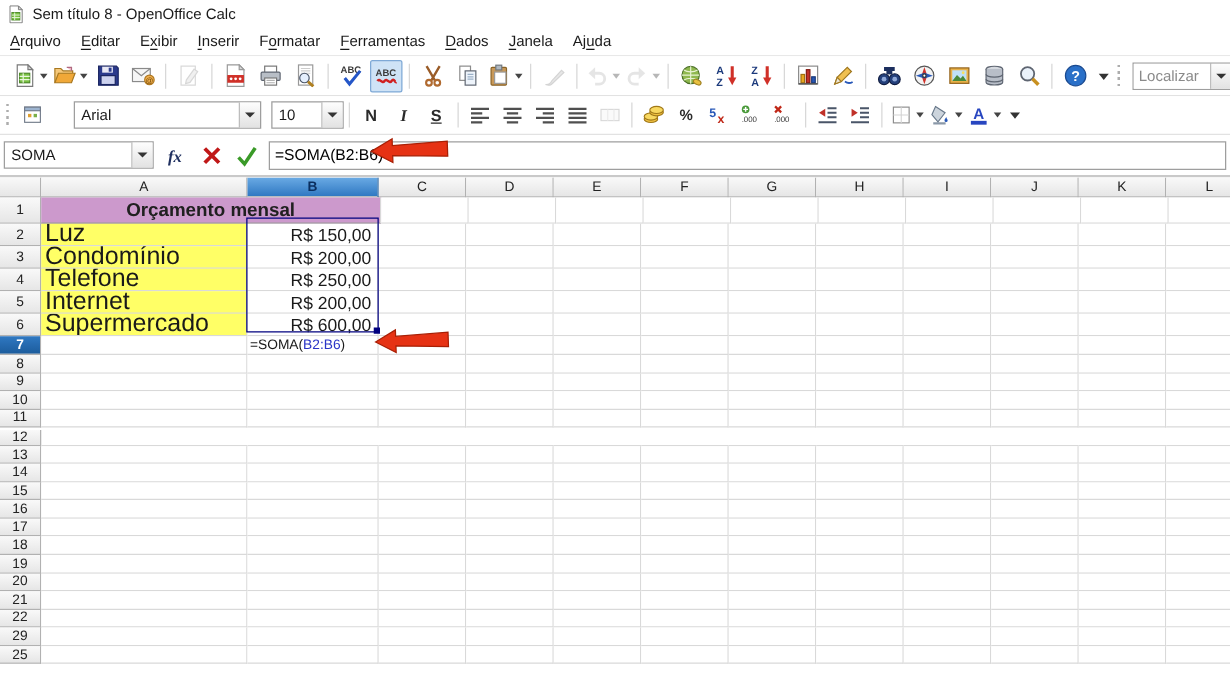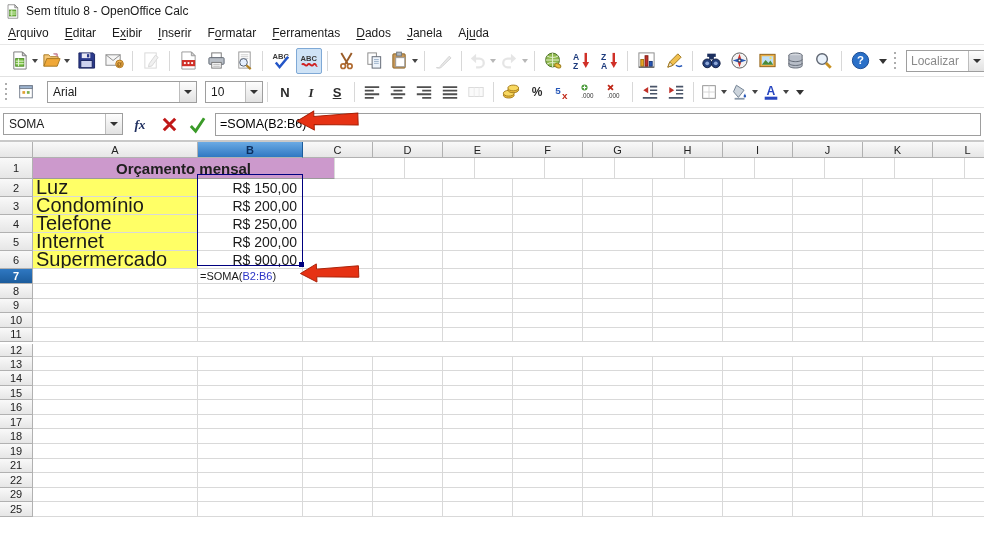--- a/index.html
+++ b/index.html
@@ -38,21 +38,21 @@
   .g-underline{text-decoration:underline}
   .g-percent{font-size:12px}
   
   .combo{display:flex;align-items:stretch;background:#fff;border:1px solid #9e9e9e;height:20px;font-size:12px}
   .combo .val{display:flex;align-items:center;padding:0 5px;flex:1;white-space:nowrap;overflow:hidden}
   .combo input{border:none;outline:none;flex:1;min-width:0;font:inherit;padding:0 4px;color:#222}
   .combo input::placeholder{color:#8a8a8a;opacity:1}
   .dd-box{width:16px;display:flex;align-items:center;justify-content:center;
           background:linear-gradient(#fdfdfd,#e2e2e2);border-left:1px solid #bdbdbd}
   .dd-box .tri{border-top-width:4px}
-  .font-combo{width:148px;margin-left:8px}
+  .font-combo{width:148px;margin-left:20px}
   .size-combo{width:56px;margin-left:8px}
   .find-combo{width:78px;margin:0 4px}
   .find-block{display:flex;align-items:center;margin-left:auto;padding-right:2px}
   
   .formulabar{height:32px;display:flex;align-items:center;padding:0 3px;border-bottom:2px solid #c9c9c9;background:#fff}
   .name-box{width:118px}
   .fb-btns{display:flex;align-items:center;margin:0 4px}
   .fb-input{flex:1;height:21px;border:1px solid #9e9e9e;font-size:12.5px;padding:0 4px;color:#000;background:#fff;outline:none;font-family:inherit}
   
   .sheet{position:relative;height:407px;overflow:hidden;background:#fff;font-size:11px}
@@ -649,21 +649,21 @@
       <div class="hdr col-hdr" style="width: 70px;">F</div>
       <div class="hdr col-hdr" style="width: 70px;">G</div>
       <div class="hdr col-hdr" style="width: 70px;">H</div>
       <div class="hdr col-hdr" style="width: 70px;">I</div>
       <div class="hdr col-hdr" style="width: 70px;">J</div>
       <div class="hdr col-hdr" style="width: 70px;">K</div>
       <div class="hdr col-hdr" style="width: 70px;">L</div>
     </div>
     <div class="grid-row" style="height: 21px;">
       <div class="hdr row-hdr">1</div>
-      <div class="cell titlecell" style="width: 302px;">Orçamento mensal</div>
+      <div class="cell titlecell" style="width: 272px;">Orçamento mensal</div>
       <div class="cell" style="width: 70px;"></div>
       <div class="cell" style="width: 70px;"></div>
       <div class="cell" style="width: 70px;"></div>
       <div class="cell" style="width: 70px;"></div>
       <div class="cell" style="width: 70px;"></div>
       <div class="cell" style="width: 70px;"></div>
       <div class="cell" style="width: 70px;"></div>
       <div class="cell" style="width: 70px;"></div>
       <div class="cell" style="width: 70px;"></div>
       <div class="cell" style="width: 70px;"></div>
@@ -724,21 +724,21 @@
       <div class="cell" style="width: 70px;"></div>
       <div class="cell" style="width: 70px;"></div>
       <div class="cell" style="width: 70px;"></div>
       <div class="cell" style="width: 70px;"></div>
       <div class="cell" style="width: 70px;"></div>
       <div class="cell" style="width: 70px;"></div>
     </div>
     <div class="grid-row" style="height: 18px;">
       <div class="hdr row-hdr">6</div>
       <div class="cell label" style="width: 165px;">Supermercado</div>
-      <div class="cell value" style="width: 105px;">R$ 900,00</div>
+      <div class="cell value" style="width: 105px;">R$ 600,00</div>
       <div class="cell" style="width: 70px;"></div>
       <div class="cell" style="width: 70px;"></div>
       <div class="cell" style="width: 70px;"></div>
       <div class="cell" style="width: 70px;"></div>
       <div class="cell" style="width: 70px;"></div>
       <div class="cell" style="width: 70px;"></div>
       <div class="cell" style="width: 70px;"></div>
       <div class="cell" style="width: 70px;"></div>
       <div class="cell" style="width: 70px;"></div>
       <div class="cell" style="width: 70px;"></div>
@@ -922,20 +922,35 @@
       <div class="cell" style="width: 70px;"></div>
       <div class="cell" style="width: 70px;"></div>
       <div class="cell" style="width: 70px;"></div>
       <div class="cell" style="width: 70px;"></div>
       <div class="cell" style="width: 70px;"></div>
       <div class="cell" style="width: 70px;"></div>
       <div class="cell" style="width: 70px;"></div>
     </div>
     <div class="grid-row" style="height: 14.55px;">
       <div class="hdr row-hdr">19</div>
+      <div class="cell" style="width: 165px;"></div>
+      <div class="cell" style="width: 105px;"></div>
+      <div class="cell" style="width: 70px;"></div>
+      <div class="cell" style="width: 70px;"></div>
+      <div class="cell" style="width: 70px;"></div>
+      <div class="cell" style="width: 70px;"></div>
+      <div class="cell" style="width: 70px;"></div>
+      <div class="cell" style="width: 70px;"></div>
+      <div class="cell" style="width: 70px;"></div>
+      <div class="cell" style="width: 70px;"></div>
+      <div class="cell" style="width: 70px;"></div>
+      <div class="cell" style="width: 70px;"></div>
+    </div>
+    <div class="grid-row" style="height: 14.55px;">
+      <div class="hdr row-hdr">20</div>
       <div class="cell" style="width: 165px;"></div>
       <div class="cell" style="width: 105px;"></div>
       <div class="cell" style="width: 70px;"></div>
       <div class="cell" style="width: 70px;"></div>
       <div class="cell" style="width: 70px;"></div>
       <div class="cell" style="width: 70px;"></div>
       <div class="cell" style="width: 70px;"></div>
       <div class="cell" style="width: 70px;"></div>
       <div class="cell" style="width: 70px;"></div>
       <div class="cell" style="width: 70px;"></div>

